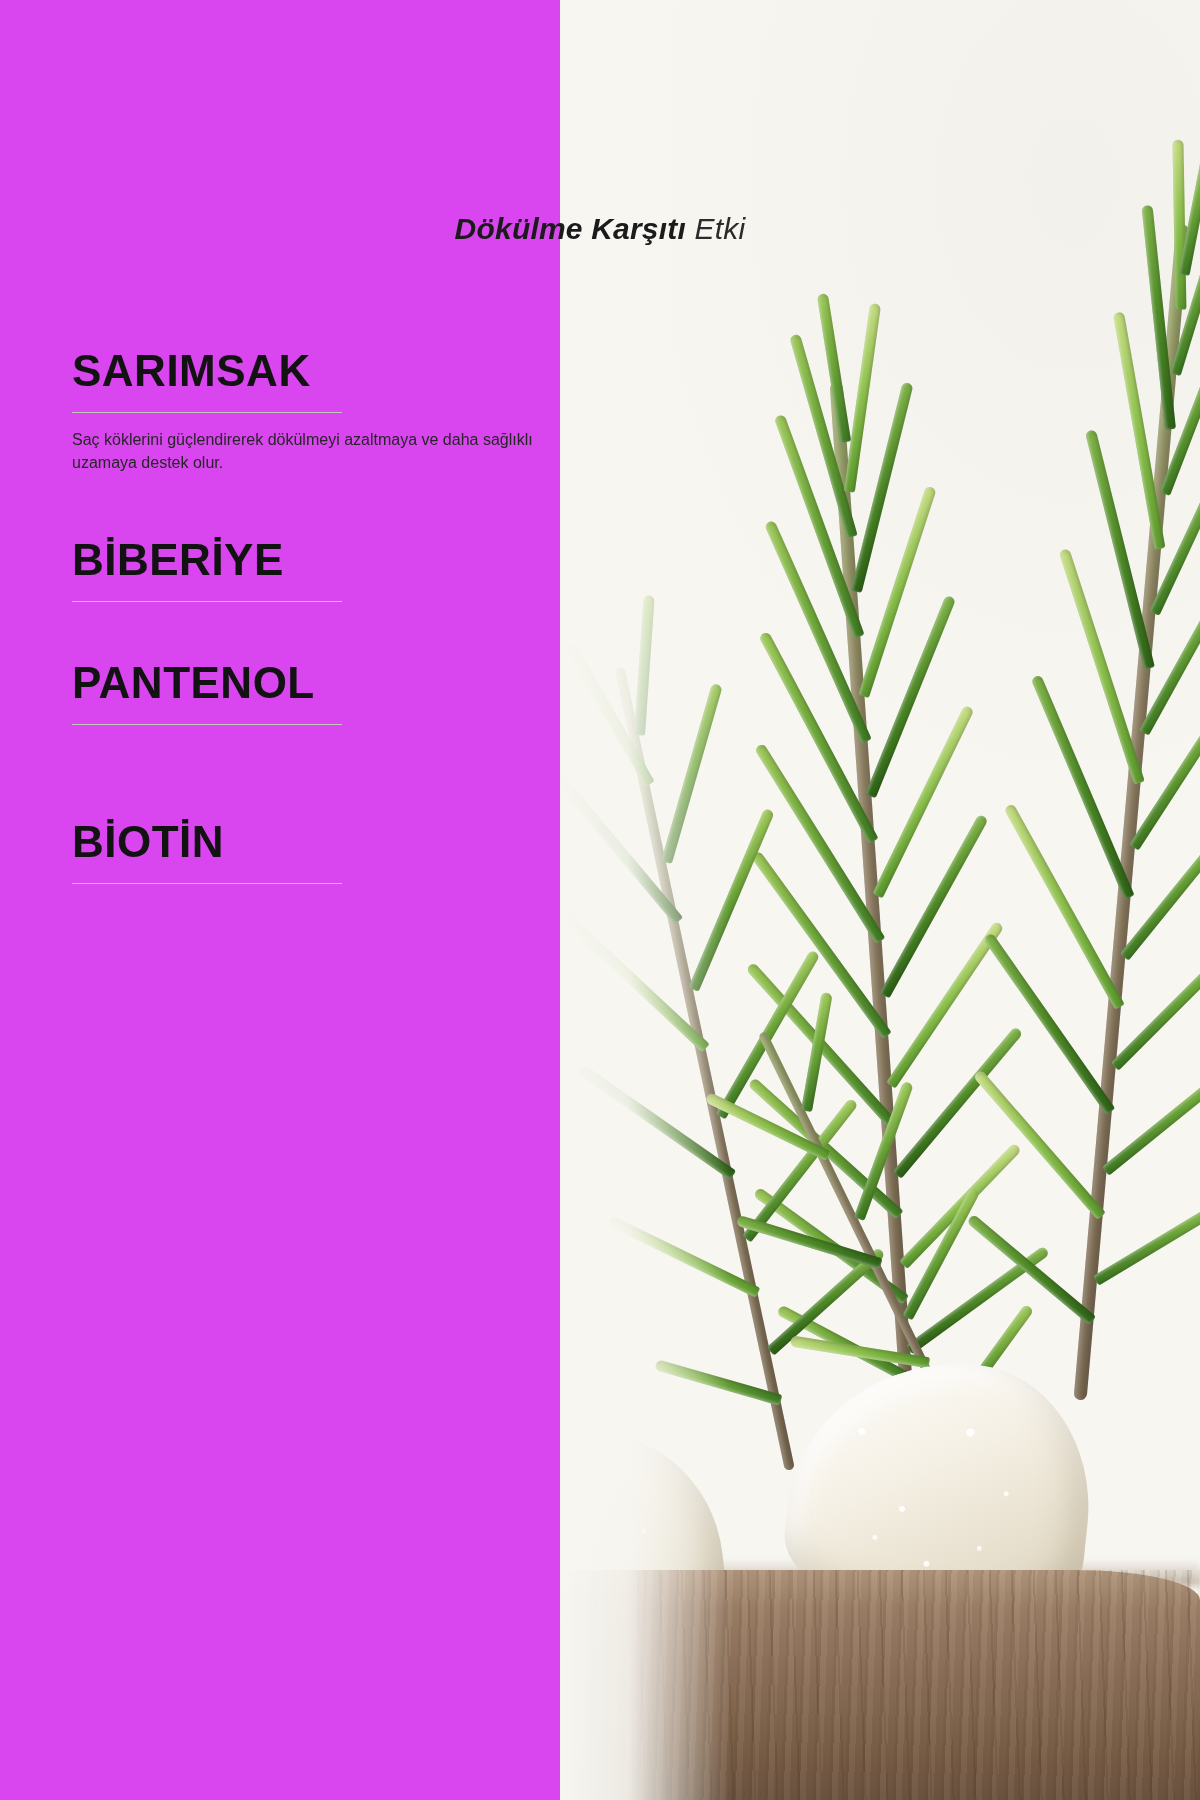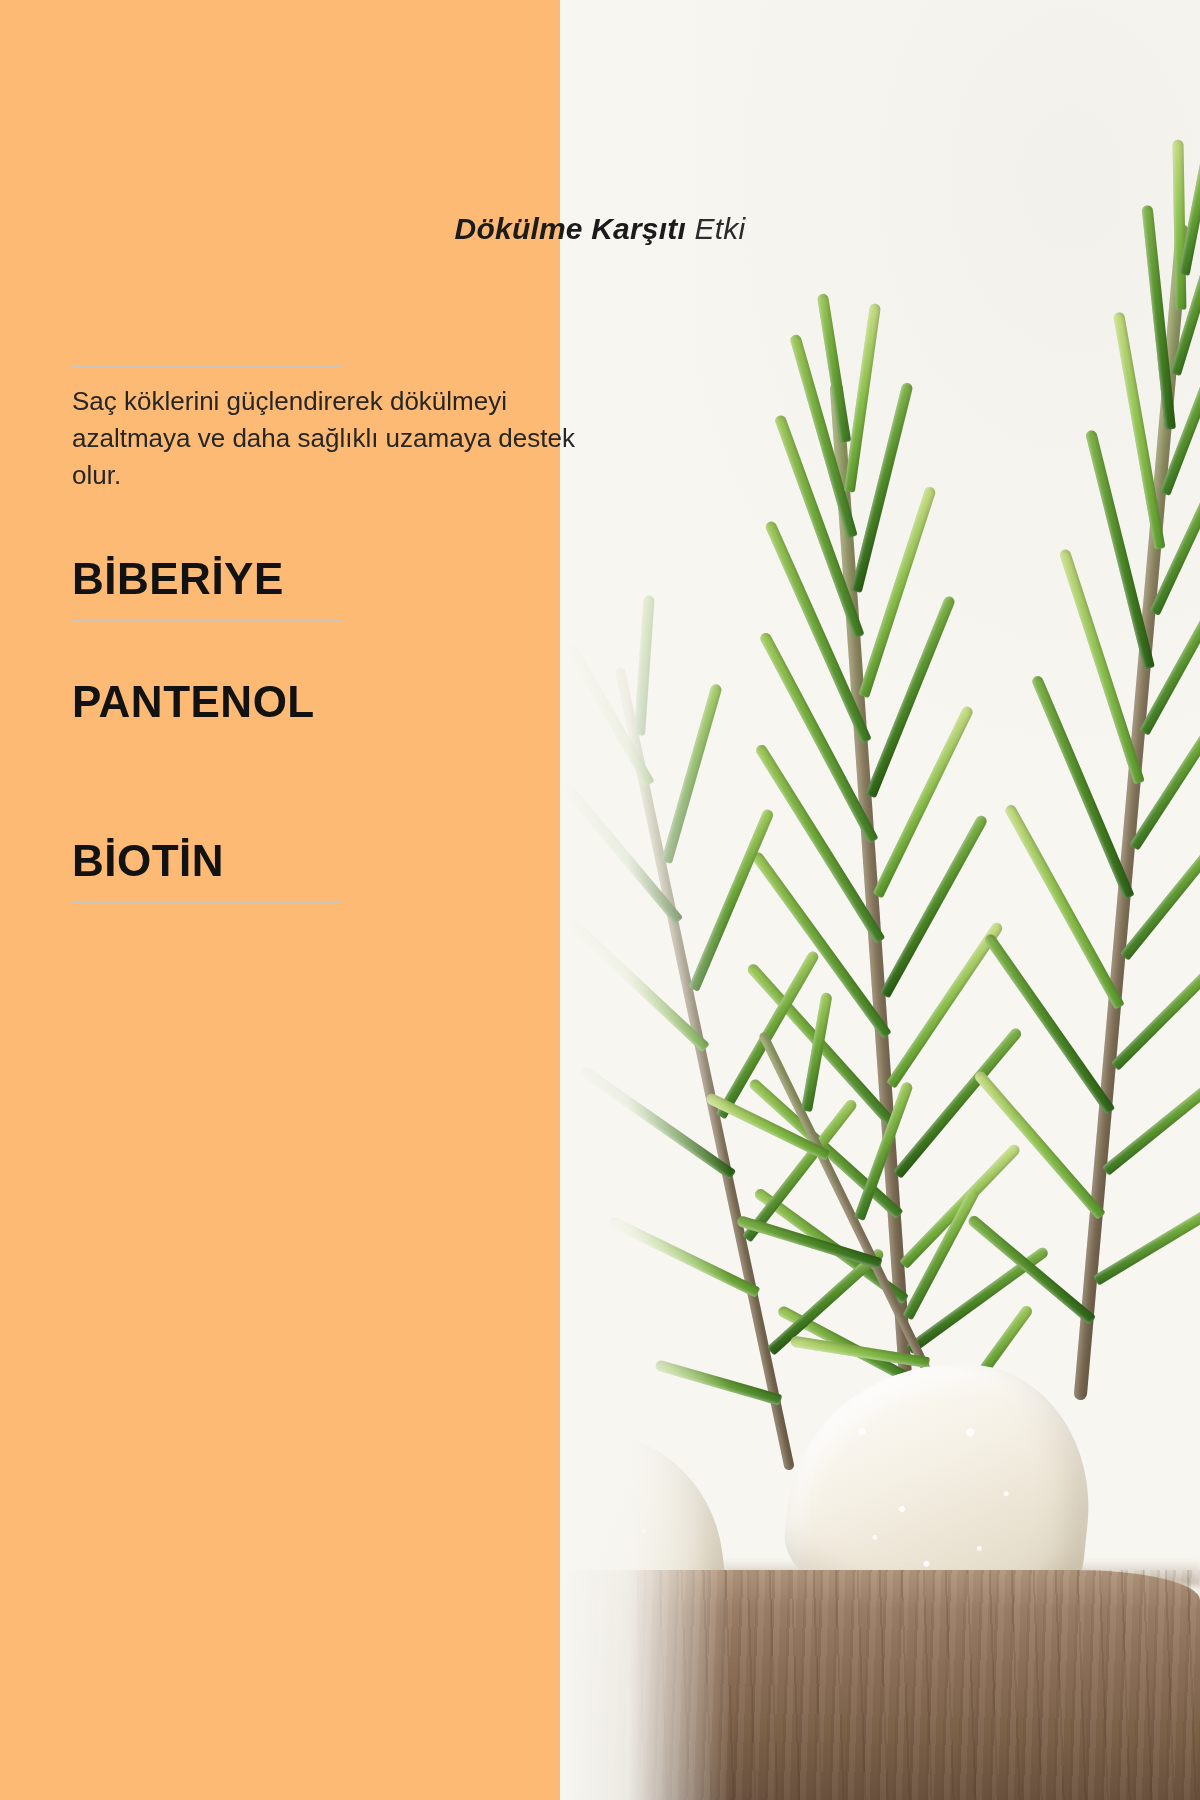--- a/index.html
+++ b/index.html
@@ -5,21 +5,21 @@
   * { margin:0; padding:0; box-sizing:border-box; }
   html, body {
     width:1200px; height:1800px;
     background:#f7f6f1;
     font-family:"Liberation Sans", sans-serif;
     overflow:hidden;
   }
   .page {
     position:relative;
     width:1200px; height:1800px;
-    background:#fdba74;
+    background:#d946ef;
     overflow:hidden;
     text-decoration:underline;
   }
 
   
   .photo {
     position:absolute;
     top:0; right:0;
     width:640px; height:1800px;
     overflow:hidden;
@@ -145,21 +145,21 @@
     color:#121212;
     letter-spacing:.5px;
     line-height:1.05;
   }
   .block-rule {
     width:270px; height:1px;
     background:#c9c6bc;
     margin:18px 0 16px 0;
   }
   .block-body {
-    font-size:26px;
+    font-size:16px;
     line-height:1.42;
     color:#262626;
     max-width:530px;
   }
 
   
   .b0 { margin-bottom:62px; }
   .b1 { }
   .b2 { margin-bottom:94px; }
   .b3 { margin-bottom:17px; }
@@ -262,20 +262,21 @@
   </div>
 
   <div class="headline">
     <span class="hl-strong">Dökülme Karşıtı</span>
     <span class="hl-light">Etki</span>
   </div>
 
   <div class="blocks">
 
     <div class="block b0">
+      <div class="block-title">SARIMSAK</div>
       <div class="block-rule"></div>
       <div class="block-body">Saç köklerini güçlendirerek dökülmeyi azaltmaya ve daha sağlıklı uzamaya destek olur.</div>
     </div>
 
     <div class="block b1">
       <div class="block-title">BİBERİYE</div>
       <div class="block-rule"></div>
     </div>
 
     <div class="block b2">

